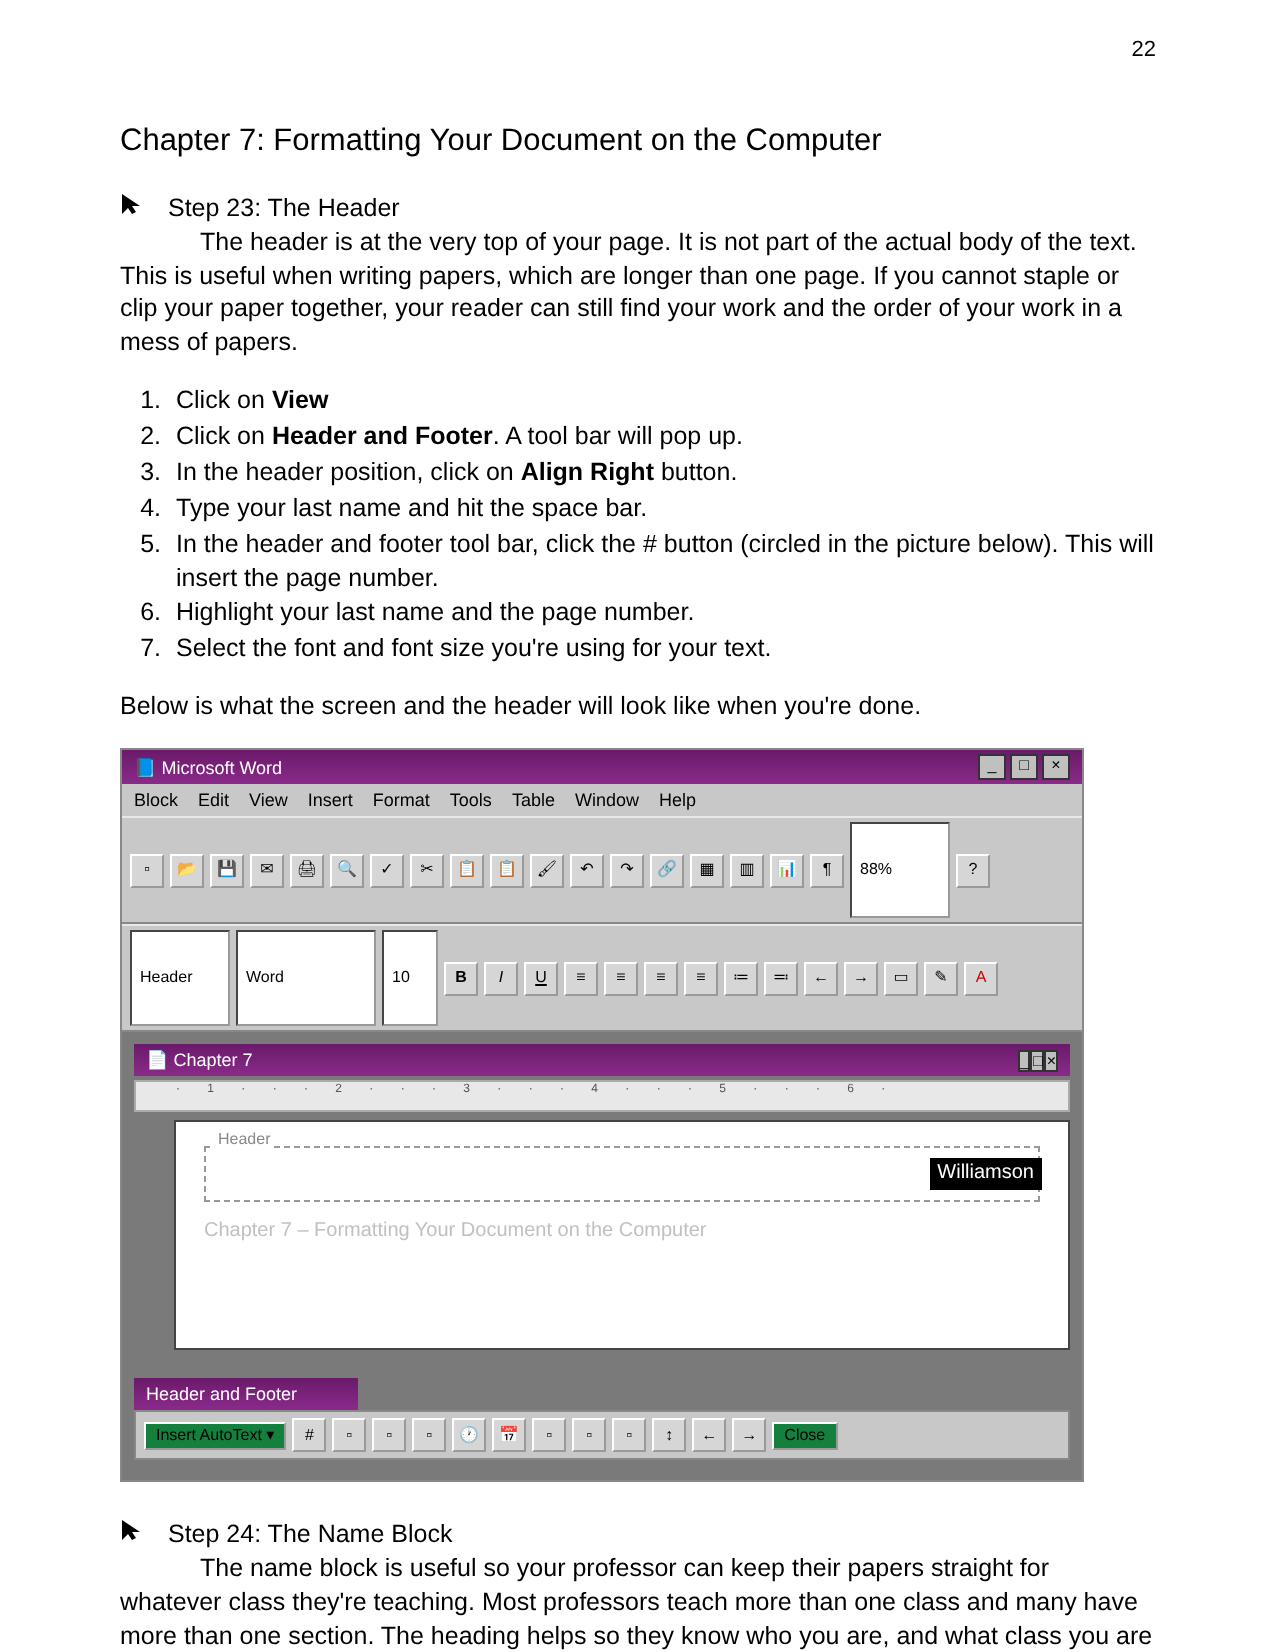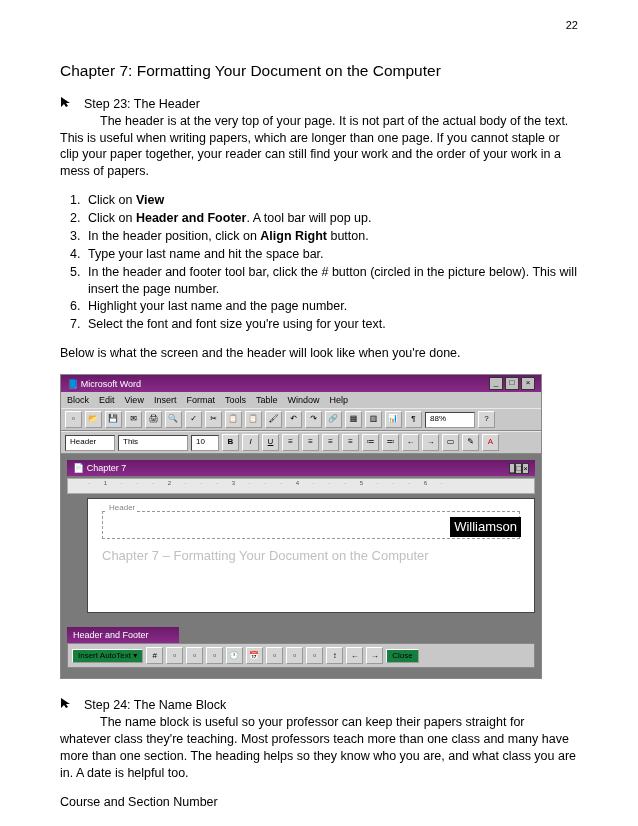--- a/index.html
+++ b/index.html
@@ -110,21 +110,21 @@
     border-top-color: #fff;
     border-left-color: #fff;
     display: inline-flex;
     align-items: center;
     justify-content: center;
     font-size: 8px;
   }
   .mock .sel {
     background: #fff;
     border: 1px inset #999;
-    padding: 0 4px;
+    padding: 16px 4px;
     height: 14px;
     display: inline-flex;
     align-items: center;
     min-width: 40px;
   }
   .mock .doc-area {
     background: #7a7a7a;
     padding: 6px 6px 10px 6px;
   }
   .mock .doc-title {
@@ -167,26 +167,26 @@
     background: #fff;
     color: #888;
     padding: 0 2px;
   }
   .mock .header-box .nm {
     position: absolute;
     right: -2px;
     top: 5px;
     background: #000;
     color: #fff;
-    font-size: 13px;
+    font-size: 10px;
     padding: 1px 4px;
   }
   .mock .ghost {
     color: #c0c0c0;
-    font-size: 13px;
+    font-size: 10px;
     margin-top: 8px;
   }
   .mock .hf-bar {
     margin-top: 14px;
   }
   .mock .hf-title {
     background: linear-gradient(#6a1a6a, #8a2a8a);
     color: #fff;
     font-size: 9px;
     padding: 2px 6px;
@@ -276,21 +276,21 @@
       <span class="btn">🔗</span>
         <span class="btn">▦</span>
         <span class="btn">▥</span>
       <span class="btn">📊</span>
         <span class="btn">¶</span>
       <span class="sel">88%</span>
       <span class="btn">?</span>
     </div>
     <div class="toolbar">
       <span class="sel">Header</span>
-      <span class="sel" style="min-width:60px">This</span>
+      <span class="sel" style="min-width:60px">Word</span>
       <span class="sel" style="min-width:18px">10</span>
       <span class="btn">
           <b>B</b>
         </span>
         <span class="btn">
           <i>I</i>
         </span>
         <span class="btn">
           <u>U</u>
         </span>

